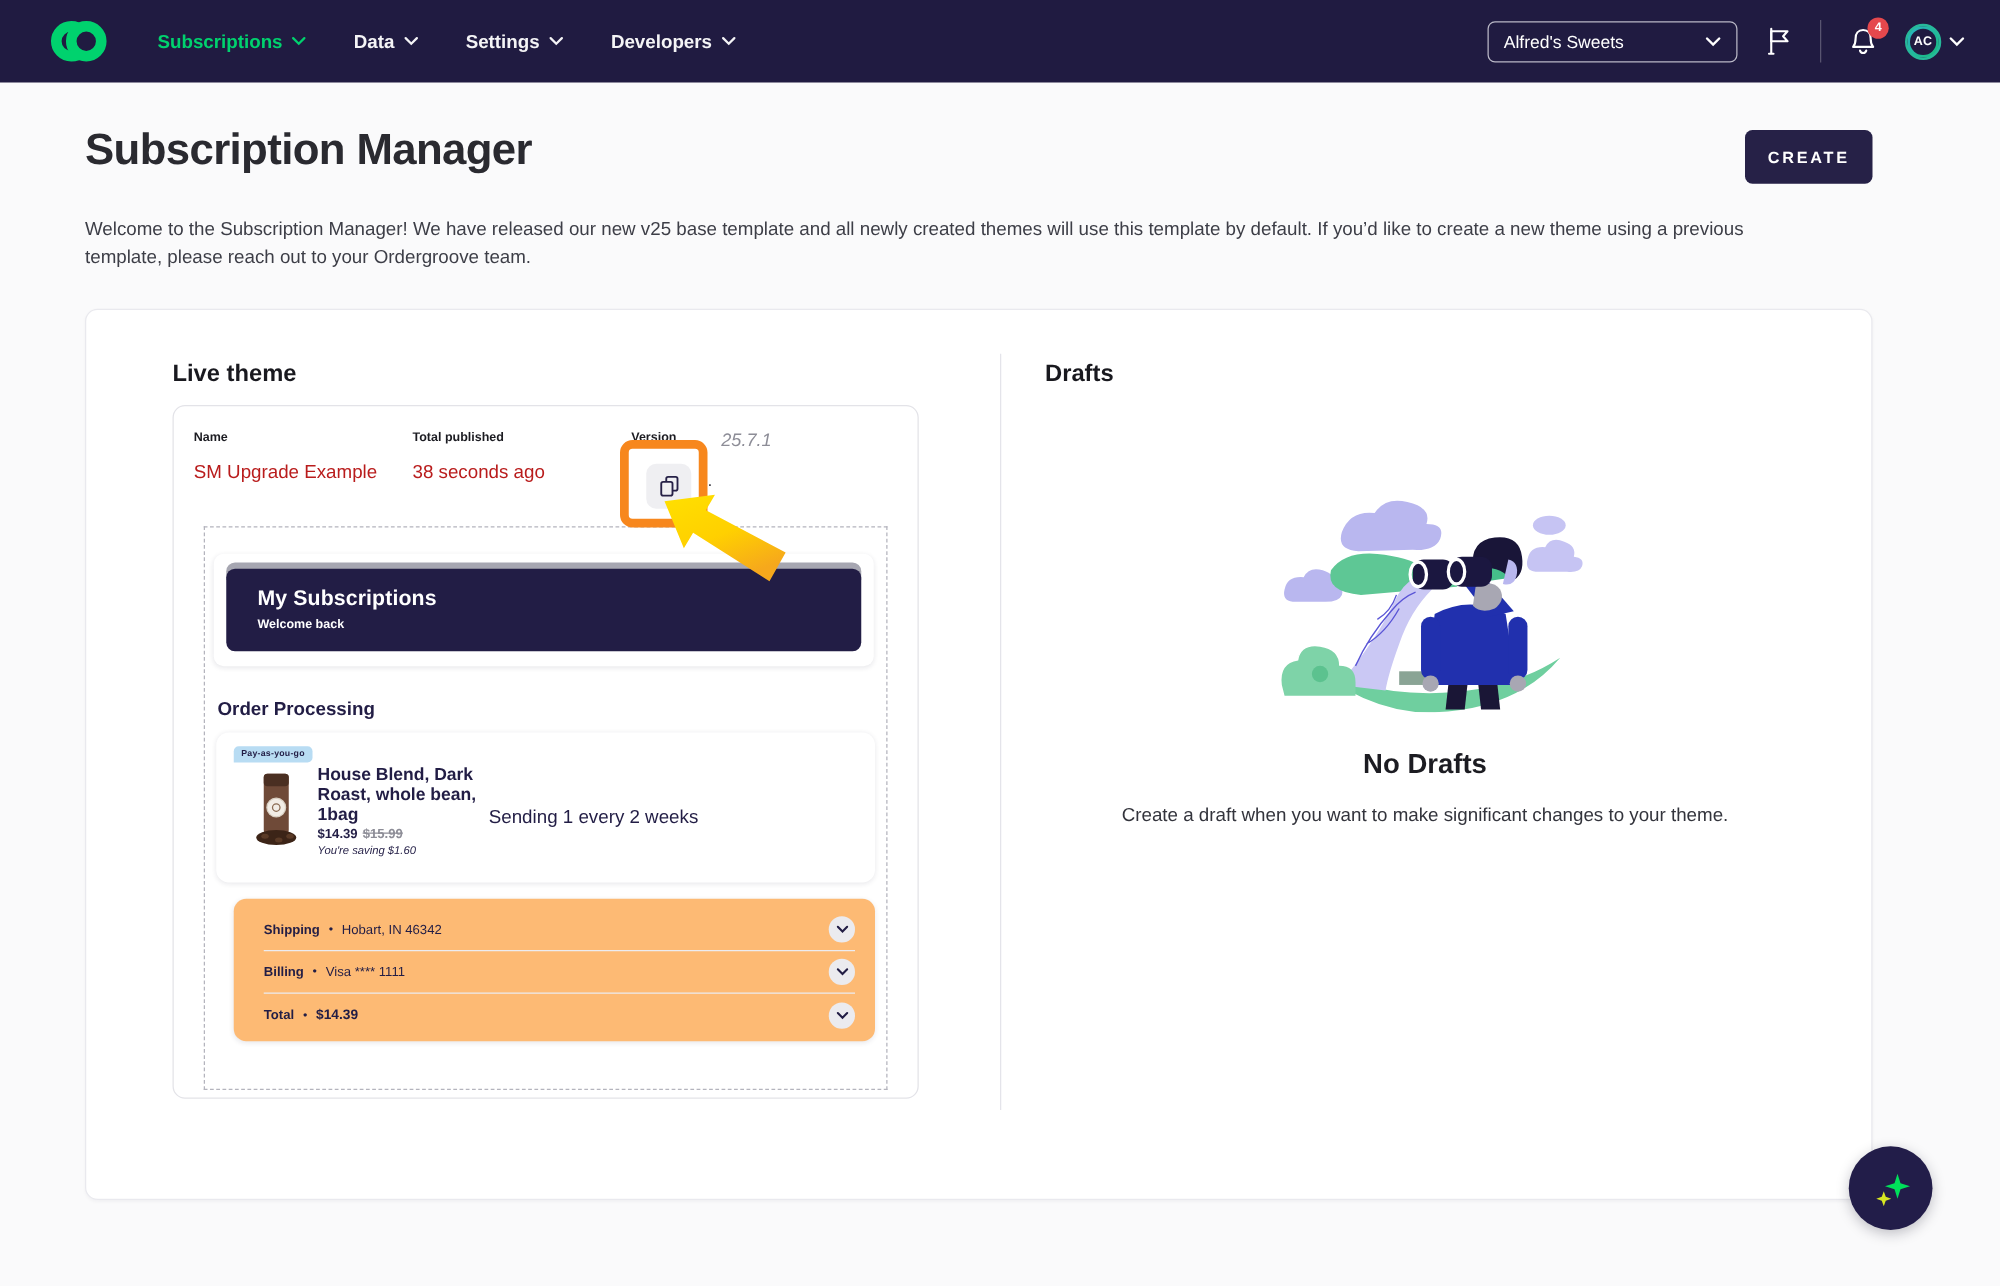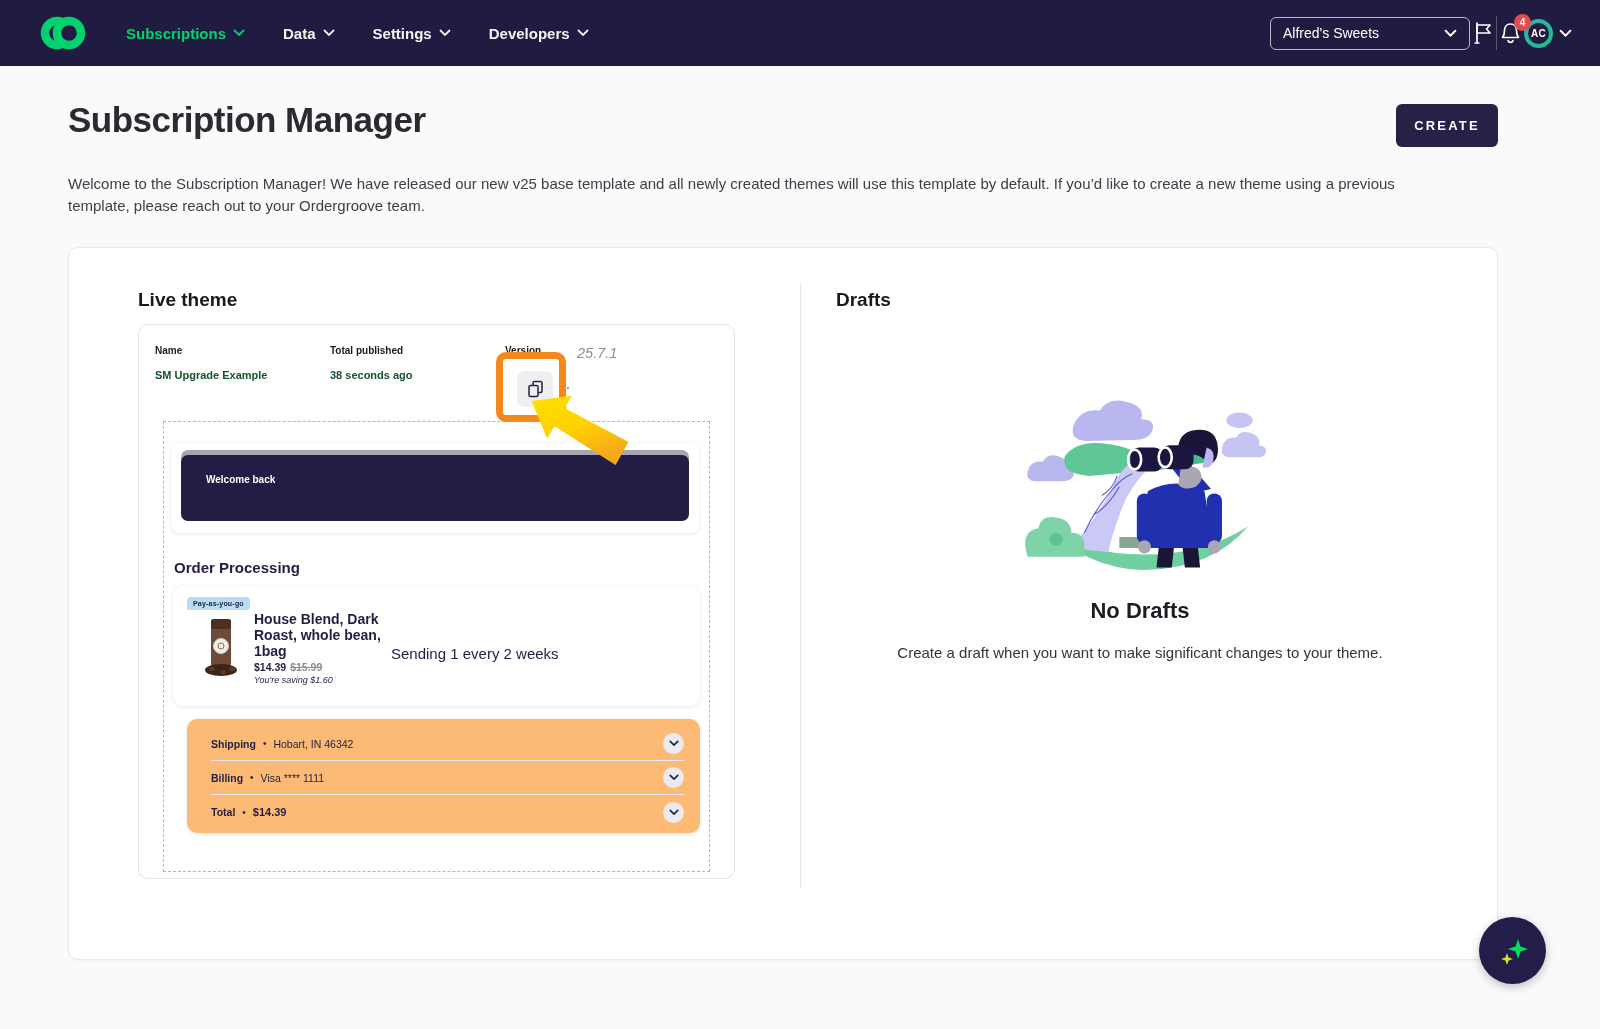--- a/index.html
+++ b/index.html
@@ -6,42 +6,42 @@
   html,body { width:1600px; height:1029px; }
   body { font-family:"Liberation Sans", sans-serif; background:#fafafb; overflow:hidden; position:relative; }
   .abs { position:absolute; }
 
   
   .navbar { position:absolute; top:0; left:0; width:1600px; height:66px; background:#201b41; display:flex; align-items:center; z-index:30; }
   .nav-left { display:flex; align-items:center; gap:38px; margin-left:38px; }
   .nav-item { display:flex; align-items:center; gap:7px; color:#f4f4f6; font-size:15px; font-weight:700; cursor:pointer; }
   .nav-item.active { color:#00d26e; }
   .nav-item svg { display:block; }
-  .nav-right { margin-left:auto; display:flex; align-items:center; margin-right:28px; gap:2px; }
+  .nav-right { margin-left:auto; display:flex; align-items:center; margin-right:28px; gap:22px; }
   .merchant-select { display:flex; align-items:center; justify-content:space-between; width:200px; height:33px; border:1.5px solid #b9b8c6; border-radius:6px; color:#ffffff; font-size:14px; padding:0 12px; cursor:pointer; }
   .icon-btn { background:none; border:none; cursor:pointer; position:relative; display:flex; align-items:center; }
   .nav-divider { width:1px; height:34px; background:rgba(255,255,255,.25); }
   .badge { position:absolute; top:-7px; right:-9px; min-width:17px; height:17px; background:#e5484d; border-radius:50%; color:#fff; font-size:10px; font-weight:700; display:flex; align-items:center; justify-content:center; }
   .avatar { width:29px; height:29px; border-radius:50%; border:2px solid #27b99a; background:linear-gradient(135deg,#2bb3c4 0%,#18bd7c 100%); padding:2px; display:flex; align-items:center; justify-content:center; cursor:pointer; }
   .avatar-inner { width:100%; height:100%; border-radius:50%; background:#201b41; color:#fff; font-size:10px; font-weight:700; display:flex; align-items:center; justify-content:center; letter-spacing:.3px; }
 
   
   .page-title { position:absolute; left:68px; top:100px; font-size:35px; font-weight:700; color:#2a2a30; letter-spacing:-.5px; }
   .create-btn { position:absolute; left:1396px; top:104px; width:102px; height:43px; background:#262147; color:#ffffff; border:none; border-radius:6px; font-size:13px; font-weight:700; letter-spacing:2.2px; cursor:pointer; font-family:"Liberation Sans",sans-serif; }
   .intro { position:absolute; left:68px; top:173px; width:1390px; font-size:15px; line-height:22px; color:#3d3e47; }
 
   
   .main-card { position:absolute; left:68px; top:247px; width:1430px; height:713px; background:#ffffff; border:1px solid #e9e9ee; border-radius:10px; box-shadow:0 1px 3px rgba(20,20,40,.04); }
   .v-divider { position:absolute; left:800px; top:283px; width:1px; height:605px; background:#e4e4ea; }
   .section-heading { position:absolute; font-size:19px; font-weight:700; color:#19191f; }
 
   
   .live-card { position:absolute; left:138px; top:324px; width:597px; height:555px; border:1px solid #e3e3e8; border-radius:10px; background:#fff; }
   .meta-label { font-size:10px; font-weight:700; color:#1c1c22; }
-  .meta-value { font-size:11px; color:#14532d;font-weight:bold; }
+  .meta-value { font-size:15px; color:#b91c1c; }
   .version-value { font-size:14.5px; font-style:italic; color:#8d8d97; }
   .copy-btn { position:absolute; left:517px; top:371px; width:36px; height:36px; background:#efeff2; border:none; border-radius:8px; cursor:pointer; display:flex; align-items:center; justify-content:center; }
   .after-copy { position:absolute; left:566px; top:376px; font-size:14px; color:#41414a; }
 
   
   .annot-box { position:absolute; left:496px; top:352px; width:70px; height:70px; border:7px solid #f7871d; border-radius:10px; background:transparent; z-index:20; pointer-events:none; }
   .annot-arrow { position:absolute; left:524px; top:380px; z-index:21; pointer-events:none; }
 
   
   .preview-frame { position:absolute; left:163px; top:421px; width:547px; height:451px; border:1.5px dashed #b4b4bd; }
@@ -183,20 +183,21 @@
       <stop offset="1" stop-color="#f6a81c"></stop>
     </linearGradient>
   </defs>
   <polygon points="8,22 24.3,61.6 32.1,48.6 96.4,89.4 110,65.3 42.9,29.6 50.5,16.6" fill="url(#arrowg)"></polygon>
 </svg>
 
 <div class="preview-frame">
   <div class="preview-banner-card">
     <div class="banner-gray"></div>
     <div class="banner-navy">
+      <div class="banner-title">My Subscriptions</div>
       <div class="banner-sub">Welcome back</div>
     </div>
   </div>
 
   <div class="op-heading">Order Processing</div>
 
   <div class="product-card">
     <span class="payg-tag">Pay-as-you-go</span>
     <svg class="thumb" viewBox="0 0 42 66">
       <rect x="10" y="6" width="20" height="48" rx="3" fill="#6f4a38"></rect>

